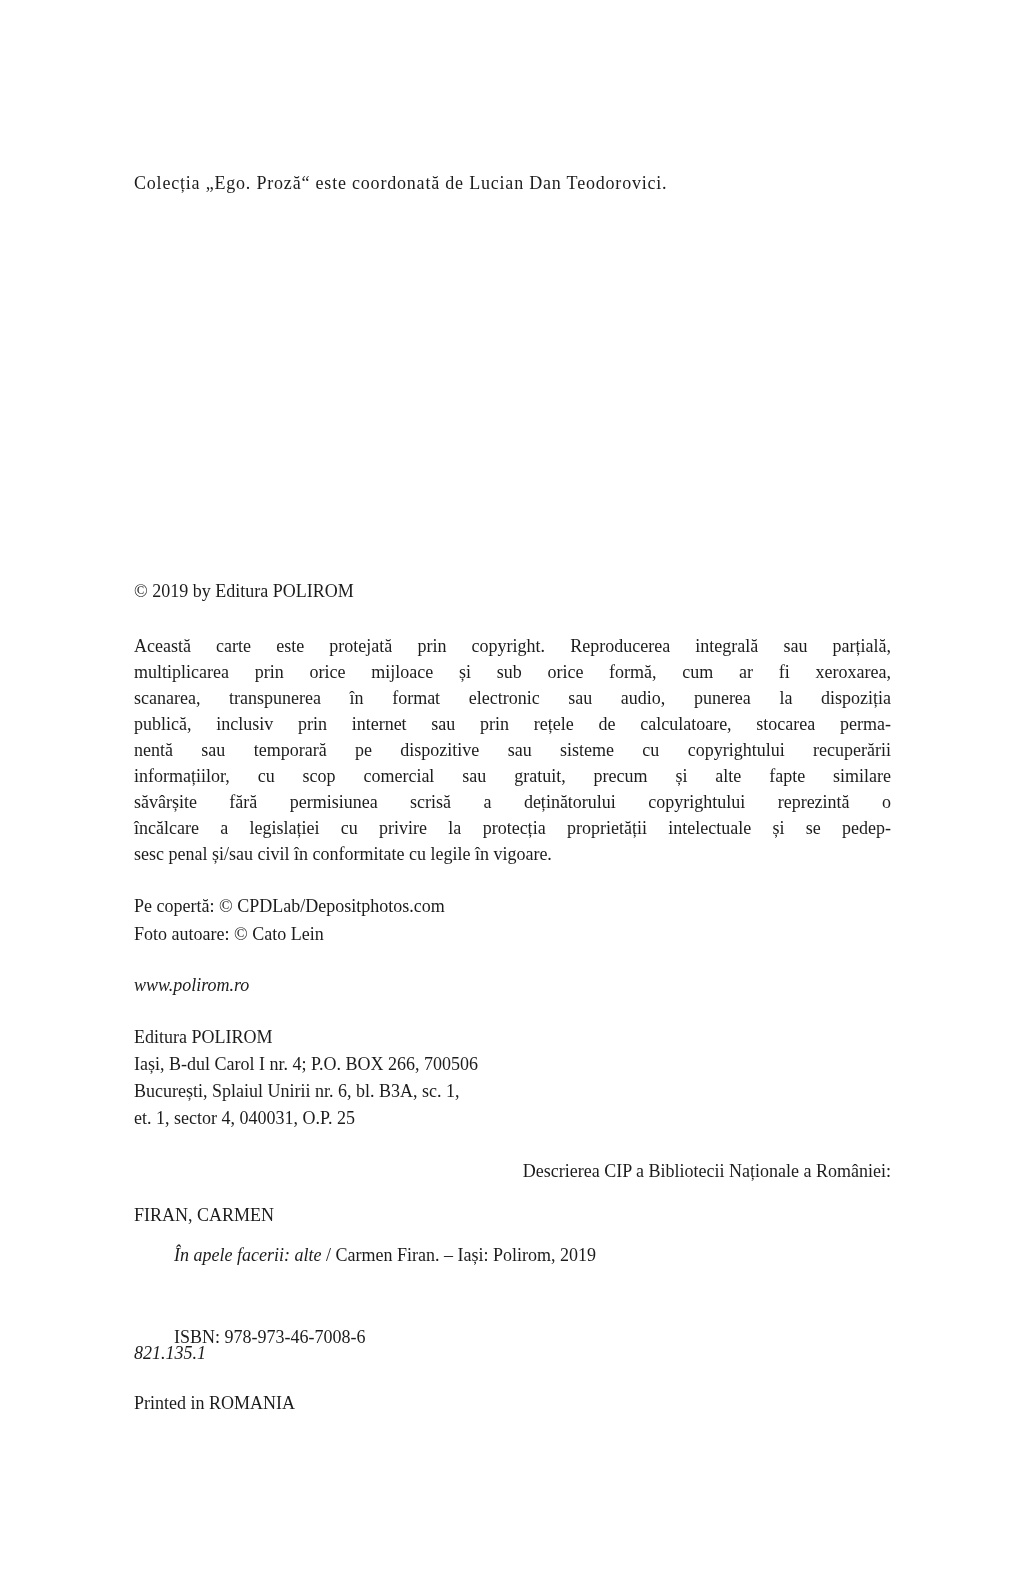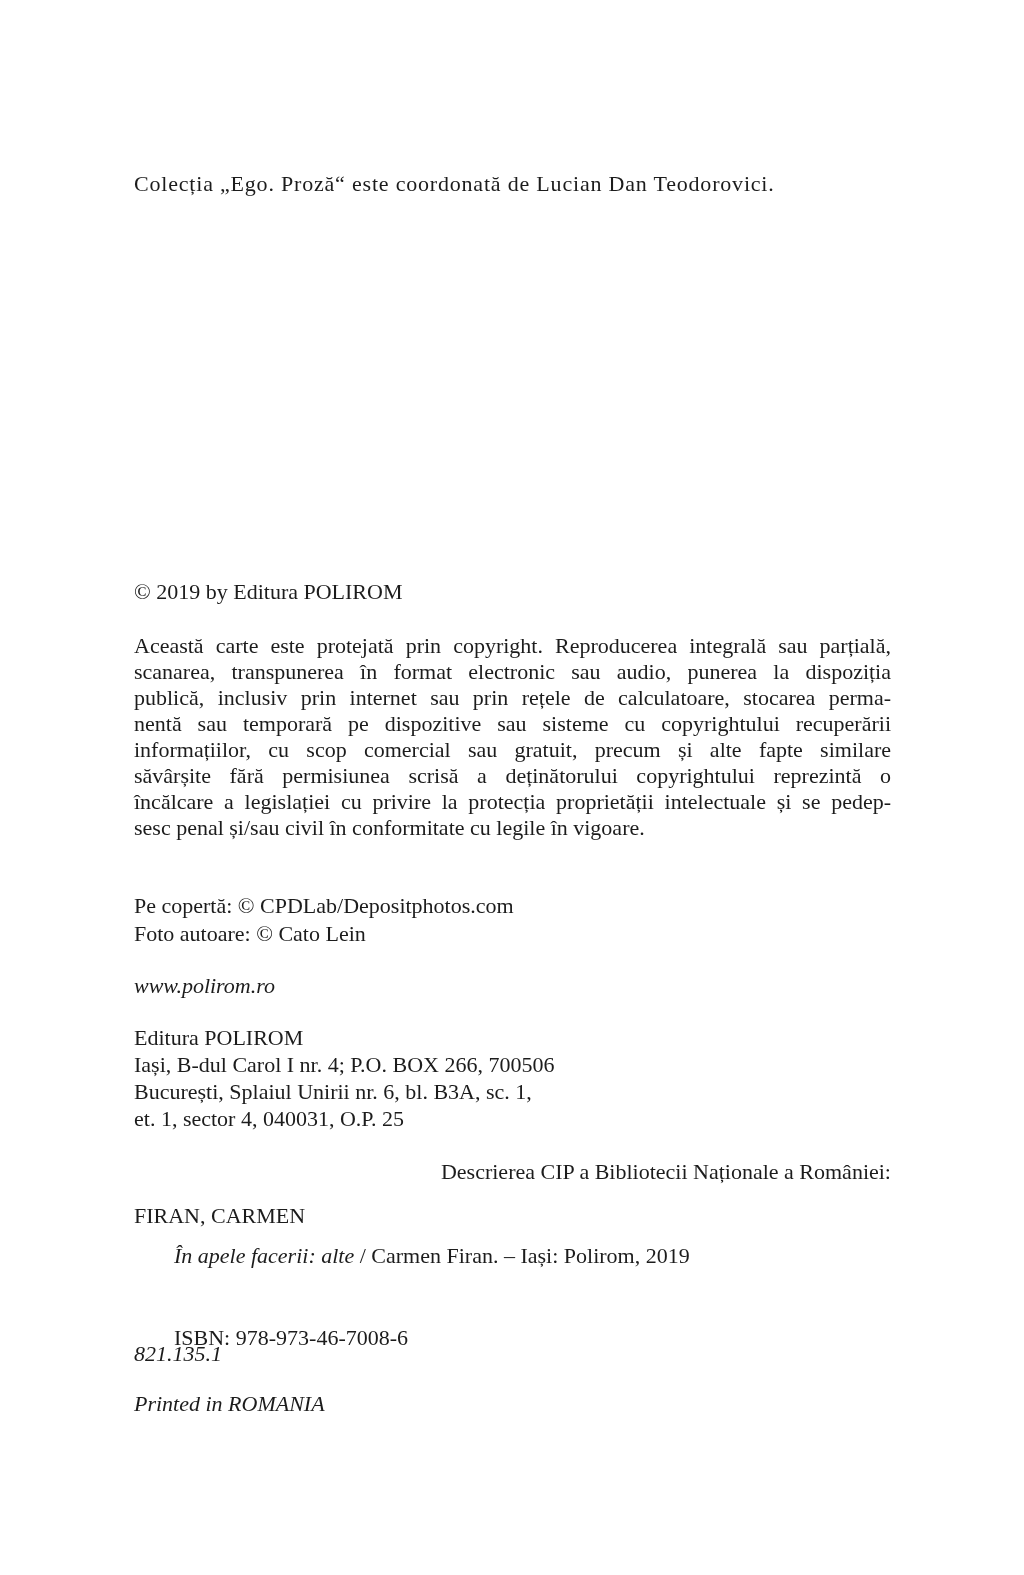--- a/index.html
+++ b/index.html
@@ -6,21 +6,21 @@
     margin: 0;
     padding: 0;
     background: #ffffff;
   }
   .page {
     position: relative;
     width: 1024px;
     height: 1575px;
     background: #ffffff;
     font-family: "Liberation Serif", "DejaVu Serif", serif;
-    font-size: 22px;
+    font-size: 18px;
     color: #1c1c1c;
     overflow: hidden;
   }
   .block {
     position: absolute;
     left: 134px;
     width: 757px;
     line-height: 27px;
   }
   .collection   { top: 170px; letter-spacing: 0.8px; }
@@ -29,34 +29,35 @@
   .jline        { text-align: justify; text-align-last: justify; }
   .jlast        { text-align: left; }
   .credits      { top: 892px; line-height: 28px; }
   .website      { top: 972px; }
   .publisher    { top: 1024px; }
   .cip-heading  { top: 1158px; text-align: right; }
   .cip-author   { top: 1202px; }
   .cip-title    { top: 1242px; padding-left: 40px; }
   .isbn         { top: 1324px; padding-left: 40px; }
   .udc          { top: 1340px; font-style: italic; }
-  .printed      { top: 1390px; font-style: italic; }
+  .printed      { top: 1390px; }
   .italic       { font-style: italic; }
 </style>
 </head>
 <body>
 
 <div class="page">
 
   <div class="block collection">Colecția „Ego. Proză“ este coordonată de Lucian Dan Teodorovici.</div>
 
   <div class="block copyrightln">© 2019 by Editura POLIROM</div>
 
   <div class="block notice">
     <div class="jline">Această carte este protejată prin copyright. Reproducerea integrală sau parțială,</div>
+    <div class="jline">multiplicarea prin orice mijloace și sub orice formă, cum ar fi xeroxarea,</div>
     <div class="jline">scanarea, transpunerea în format electronic sau audio, punerea la dispoziția</div>
     <div class="jline">publică, inclusiv prin internet sau prin rețele de calculatoare, stocarea perma-</div>
     <div class="jline">nentă sau temporară pe dispozitive sau sisteme cu copyrightului recuperării</div>
     <div class="jline">informațiilor, cu scop comercial sau gratuit, precum și alte fapte similare</div>
     <div class="jline">săvârșite fără permisiunea scrisă a deținătorului copyrightului reprezintă o</div>
     <div class="jline">încălcare a legislației cu privire la protecția proprietății intelectuale și se pedep-</div>
     <div class="jlast">sesc penal și/sau civil în conformitate cu legile în vigoare.</div>
   </div>
 
   <div class="block credits">

